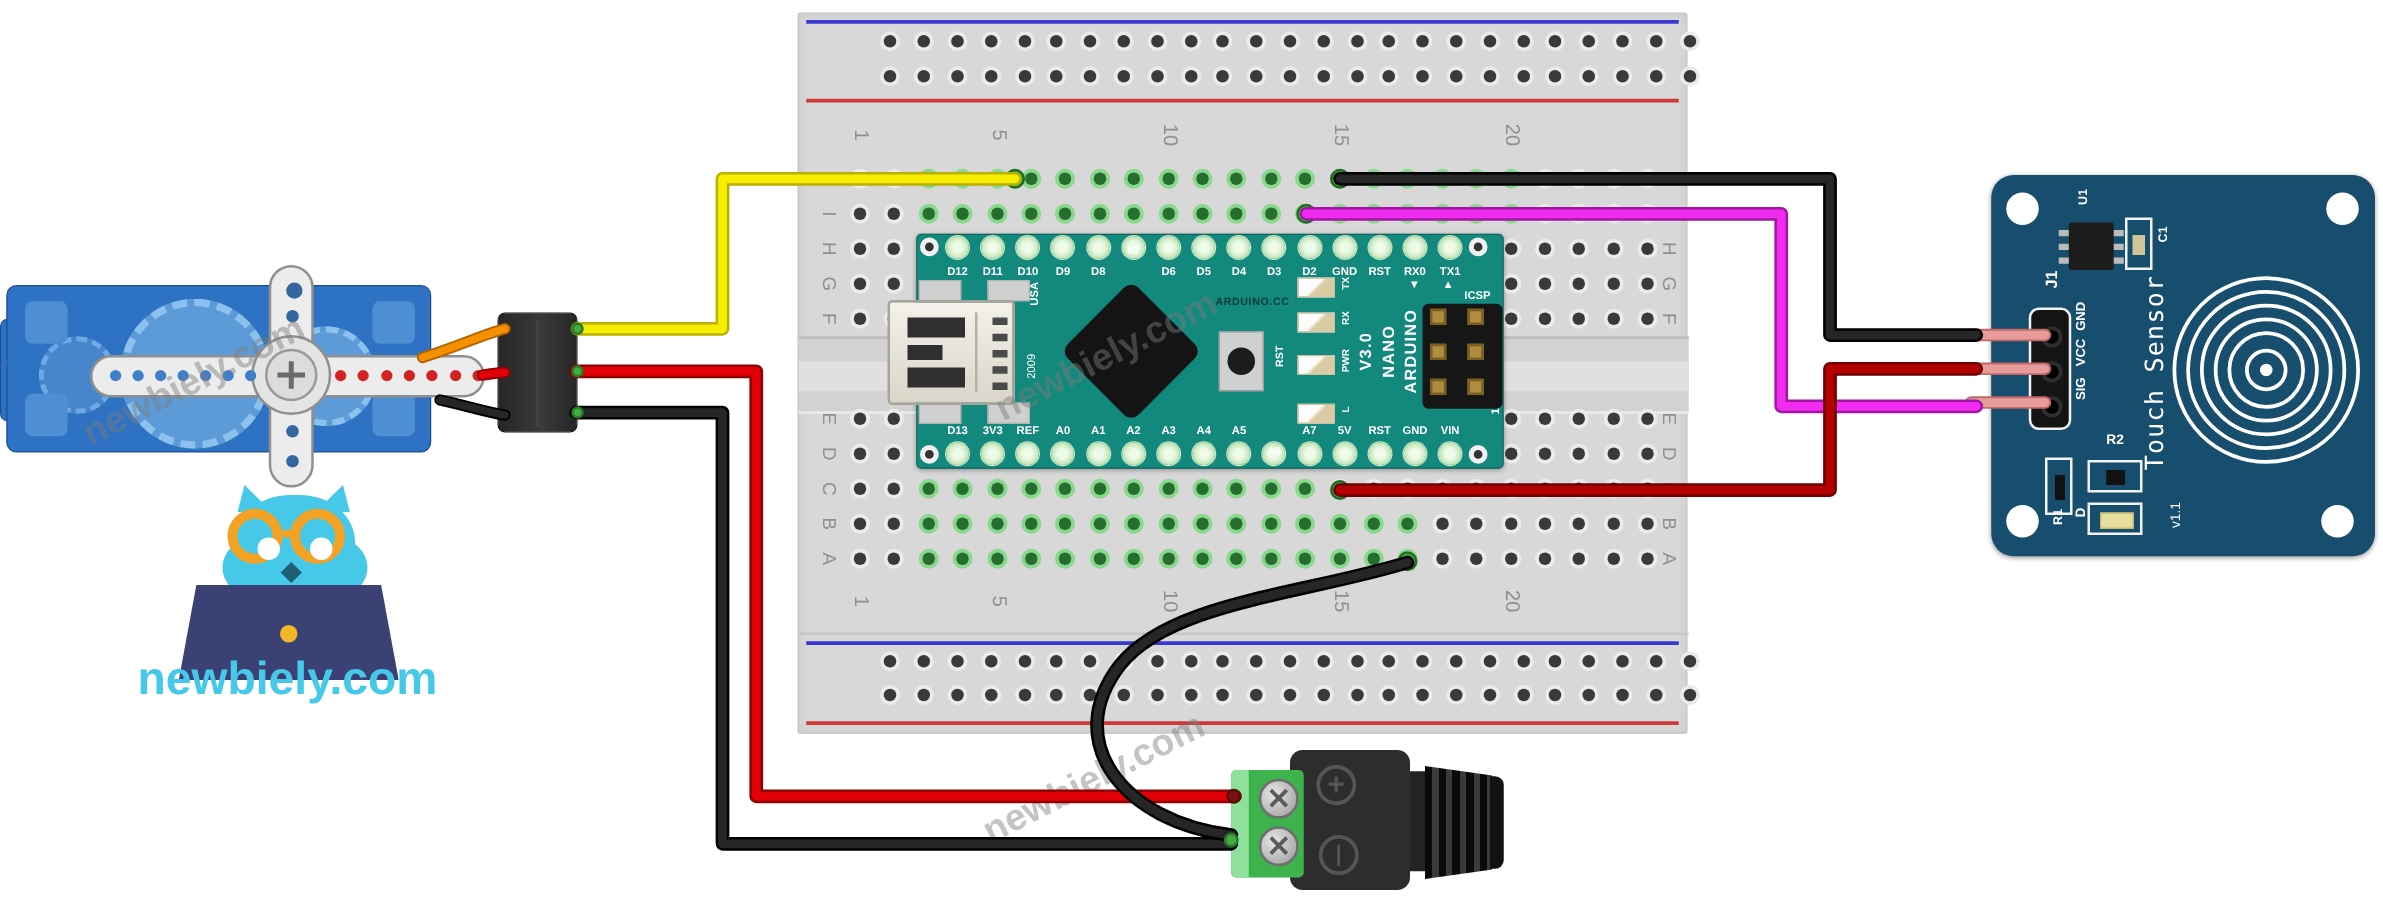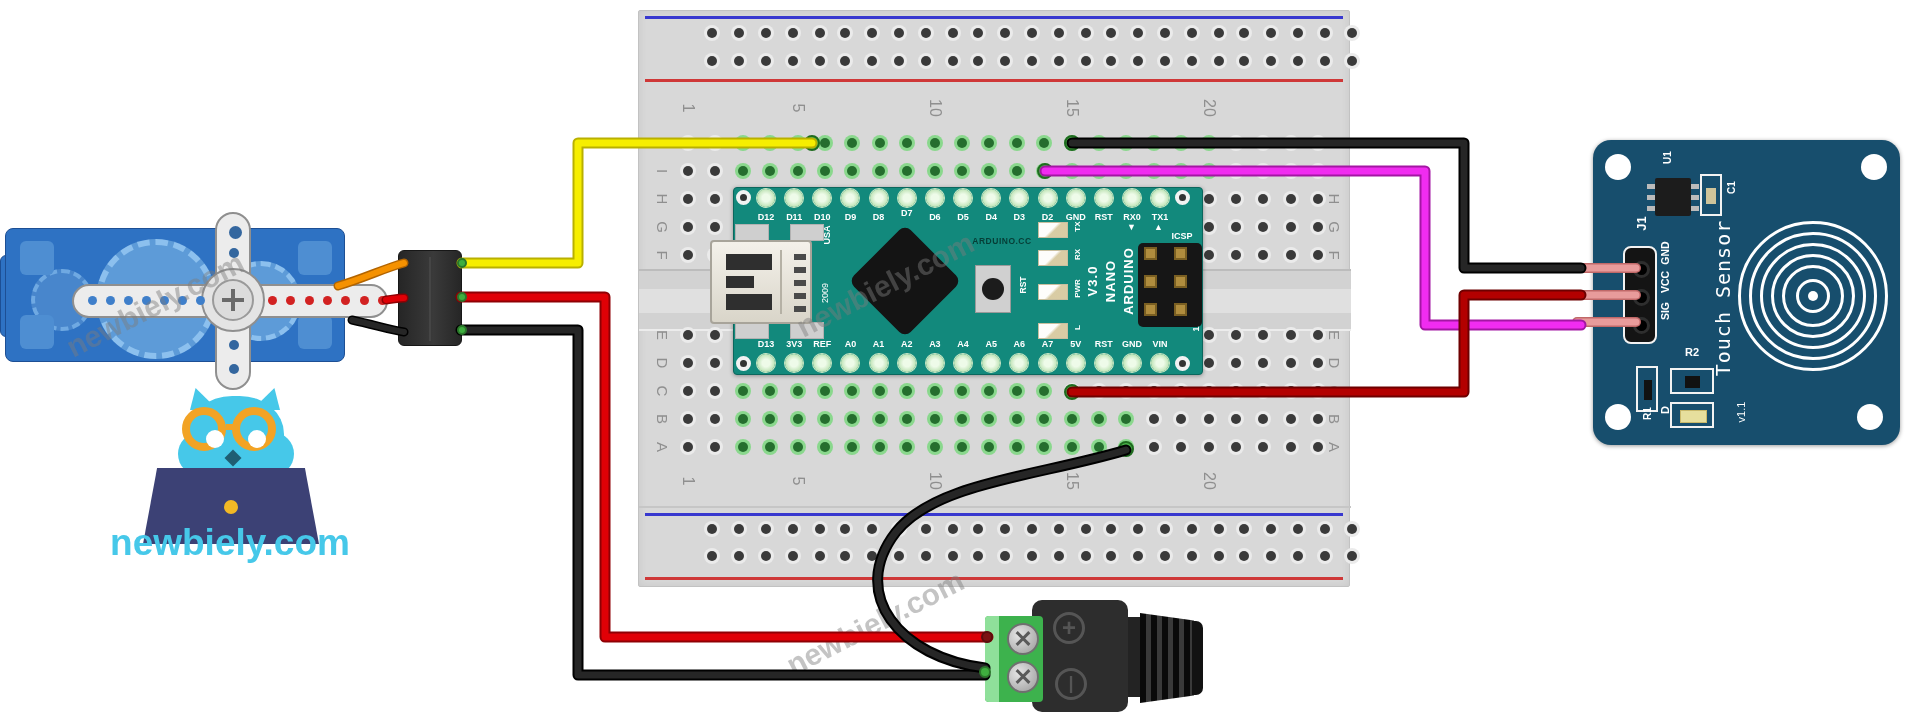--- a/index.html
+++ b/index.html
@@ -659,21 +659,21 @@
     <div class="pin-label" style="left: 751px; top: 212px;">D12</div>
     <div class="nano-pin" style="left: 785.15px; top: 189px;"></div>
     <div class="pin-label" style="left: 779.15px; top: 212px;">D11</div>
     <div class="nano-pin" style="left: 813.3px; top: 189px;"></div>
     <div class="pin-label" style="left: 807.3px; top: 212px;">D10</div>
     <div class="nano-pin" style="left: 841.45px; top: 189px;"></div>
     <div class="pin-label" style="left: 835.45px; top: 212px;">D9</div>
     <div class="nano-pin" style="left: 869.6px; top: 189px;"></div>
     <div class="pin-label" style="left: 863.6px; top: 212px;">D8</div>
     <div class="nano-pin" style="left: 897.75px; top: 189px;"></div>
-    <div class="pin-label" style="left: 891.75px; top: 208px;">D7</div>
+    <div class="pin-label" style="left: 891.75px; top: 196px; font-family: Liberation Mono, monospace;">D7</div>
     <div class="nano-pin" style="left: 925.9px; top: 189px;"></div>
     <div class="pin-label" style="left: 919.9px; top: 212px;">D6</div>
     <div class="nano-pin" style="left: 954.05px; top: 189px;"></div>
     <div class="pin-label" style="left: 948.05px; top: 212px;">D5</div>
     <div class="nano-pin" style="left: 982.2px; top: 189px;"></div>
     <div class="pin-label" style="left: 976.2px; top: 212px;">D4</div>
     <div class="nano-pin" style="left: 1010.35px; top: 189px;"></div>
     <div class="pin-label" style="left: 1004.35px; top: 212px;">D3</div>
     <div class="nano-pin" style="left: 1038.5px; top: 189px;"></div>
     <div class="pin-label" style="left: 1032.5px; top: 212px;">D2</div>
@@ -697,21 +697,21 @@
     <div class="pin-label" style="left: 863.6px; top: 339px;">A1</div>
     <div class="nano-pin" style="left: 897.75px; top: 354px;"></div>
     <div class="pin-label" style="left: 891.75px; top: 339px;">A2</div>
     <div class="nano-pin" style="left: 925.9px; top: 354px;"></div>
     <div class="pin-label" style="left: 919.9px; top: 339px;">A3</div>
     <div class="nano-pin" style="left: 954.05px; top: 354px;"></div>
     <div class="pin-label" style="left: 948.05px; top: 339px;">A4</div>
     <div class="nano-pin" style="left: 982.2px; top: 354px;"></div>
     <div class="pin-label" style="left: 976.2px; top: 339px;">A5</div>
     <div class="nano-pin" style="left: 1010.35px; top: 354px;"></div>
-    <div class="pin-label" style="left: 1004.35px; top: 339px;">A6</div>
+    <div class="pin-label" style="left: 1004.35px; top: 356px;">A6</div>
     <div class="nano-pin" style="left: 1038.5px; top: 354px;"></div>
     <div class="pin-label" style="left: 1032.5px; top: 339px;">A7</div>
     <div class="nano-pin" style="left: 1066.65px; top: 354px;"></div>
     <div class="pin-label" style="left: 1060.65px; top: 339px;">5V</div>
     <div class="nano-pin" style="left: 1094.8px; top: 354px;"></div>
     <div class="pin-label" style="left: 1088.8px; top: 339px;">RST</div>
     <div class="nano-pin" style="left: 1122.95px; top: 354px;"></div>
     <div class="pin-label" style="left: 1116.95px; top: 339px;">GND</div>
     <div class="nano-pin" style="left: 1151.1px; top: 354px;"></div>
     <div class="pin-label" style="left: 1145.1px; top: 339px;">VIN</div>

